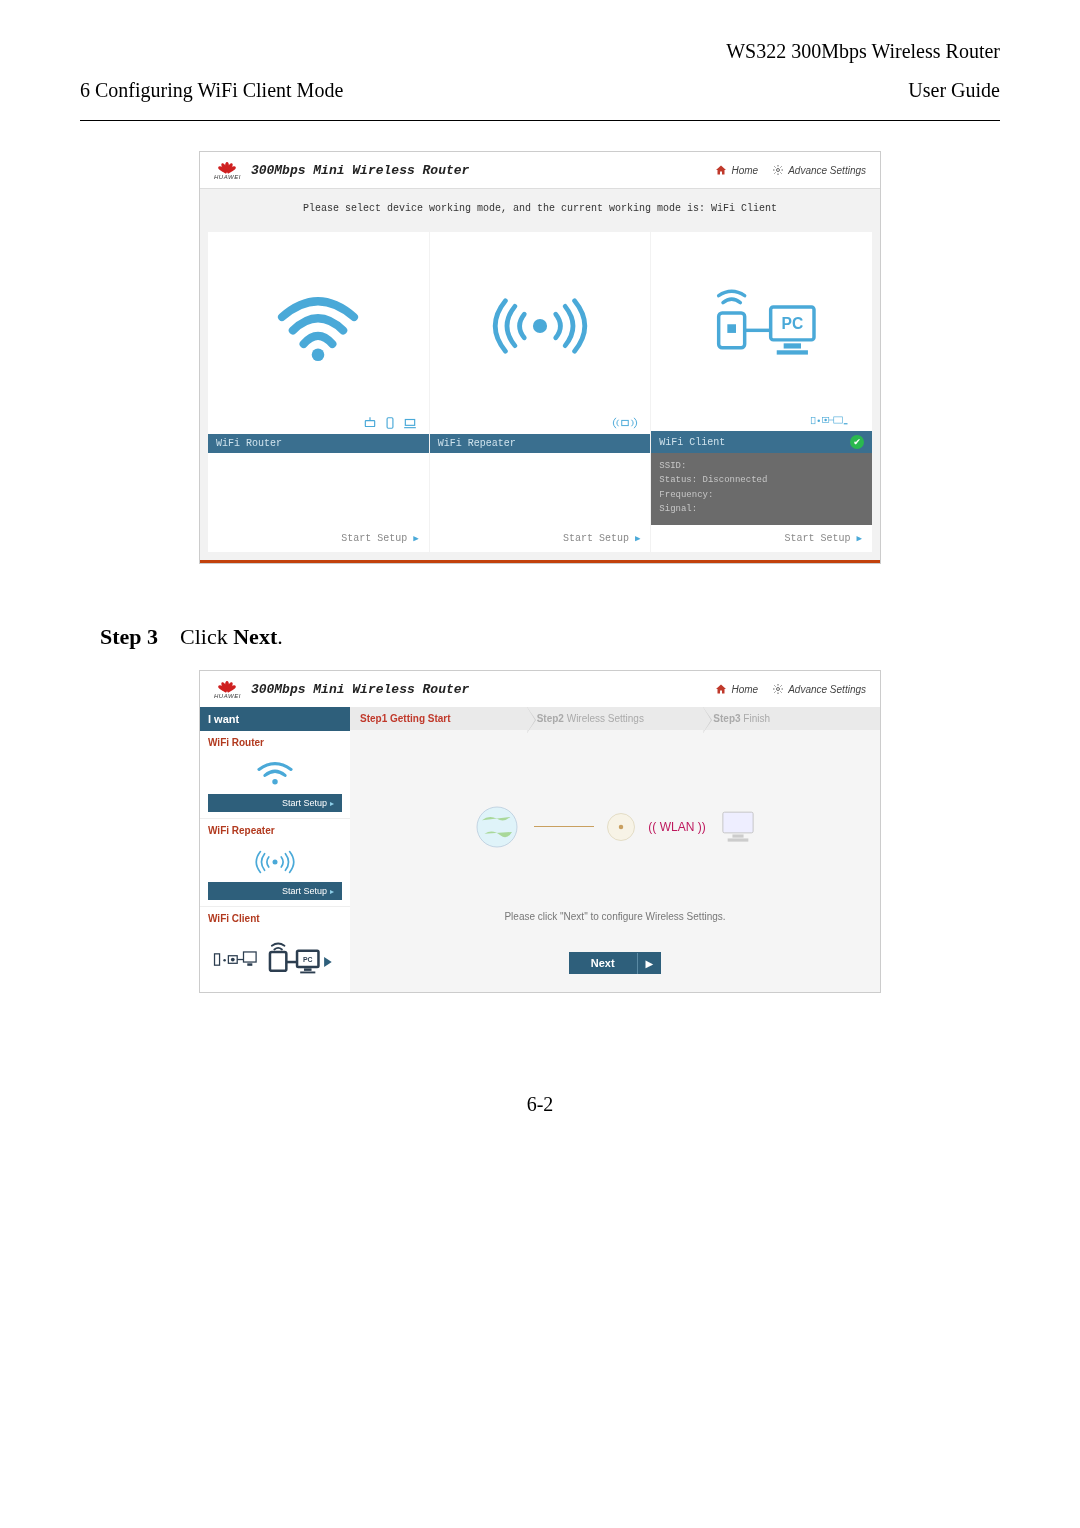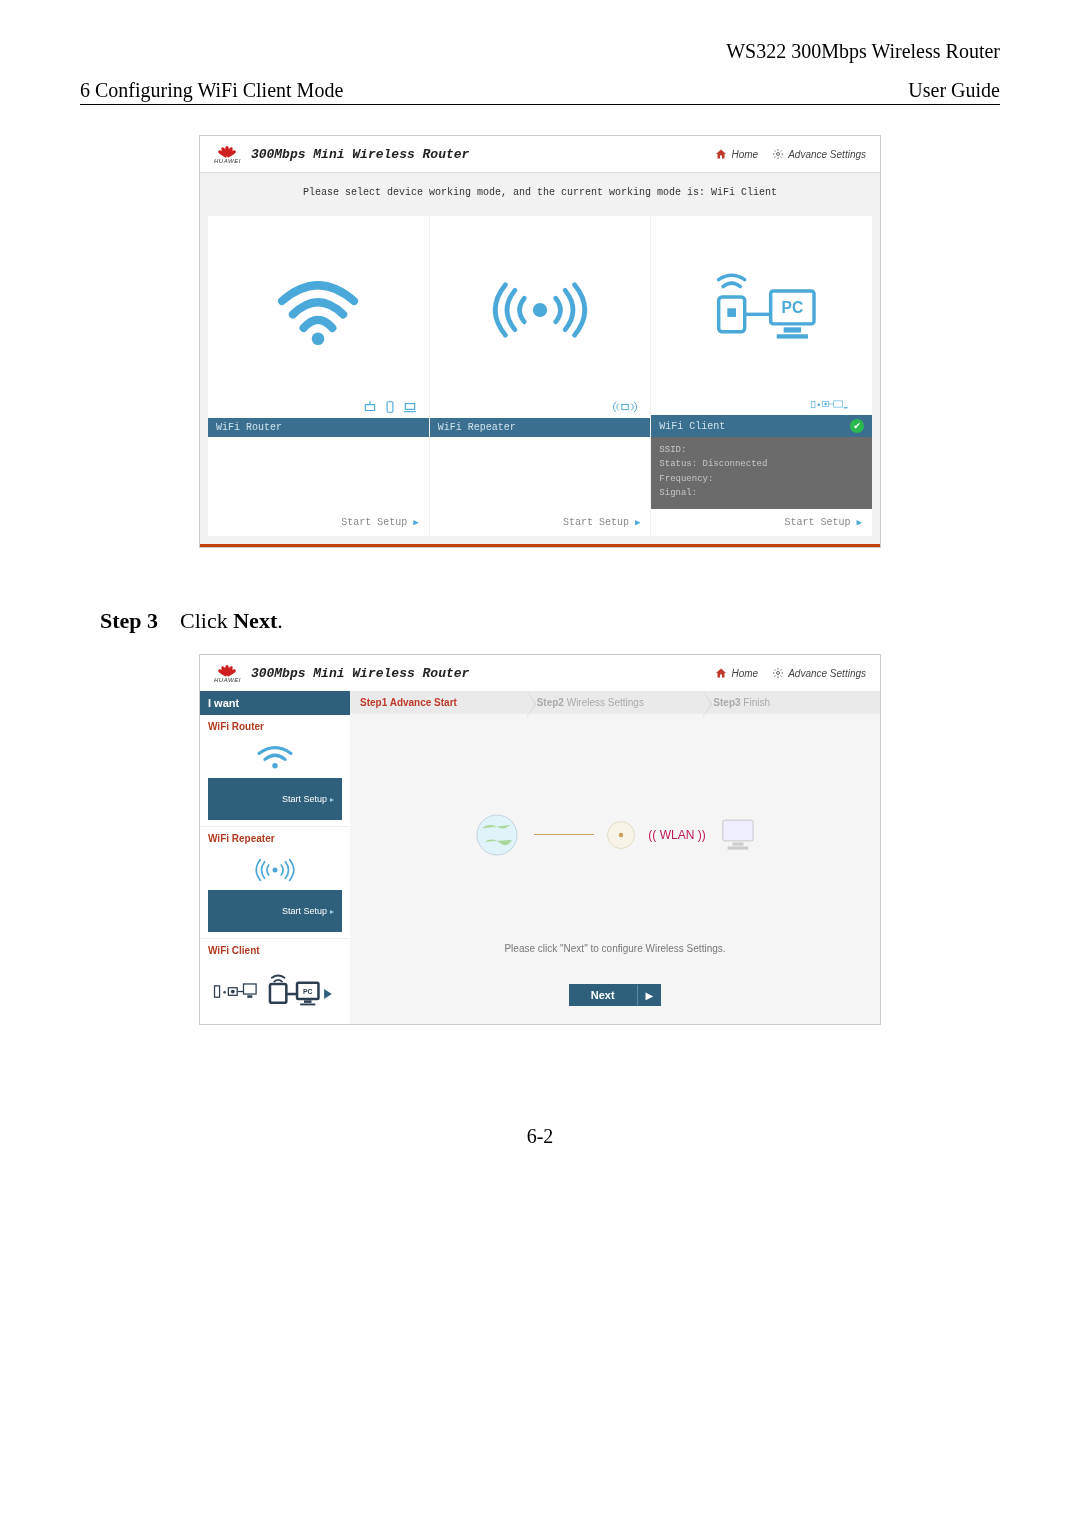--- a/index.html
+++ b/index.html
@@ -14,21 +14,21 @@
   .doc-header-right {
     text-align: right;
     font-size: 20px;
     margin-bottom: 16px;
   }
   .doc-header-row {
     display: flex;
     justify-content: space-between;
     font-size: 20px;
     border-bottom: 1px solid #000;
-    padding-bottom: 2px;
+    padding-bottom: 18px;
     margin-bottom: 30px;
   }
   .screenshot {
     width: 680px;
     margin: 0 auto 60px auto;
     background: #f8f8f8;
     border: 1px solid #ccc;
     font-family: "Courier New", monospace;
     font-size: 11px;
     color: #555;
@@ -78,21 +78,21 @@
   .step-text { font-size:22px; margin:50px 0 20px 20px;font-family:Liberation Serif, serif;}
   .step-text b { font-weight:bold;}
   
   .ss2-body { display:flex; }
   .ss2-sidebar { width:150px; background:#fff;}
   .ss2-iwant { background:#2e5f7b; color:#fff; font-family:Arial; font-size:11px; font-weight:bold; padding:6px 8px;}
   .ss2-item { border-bottom:1px solid #eee; padding:6px 8px;}
   .ss2-item-title { color:#b23a1f; font-family:Arial; font-size:10px; font-weight:bold; margin-bottom:4px;}
   .ss2-item-icon { display:flex; justify-content:center; padding:6px 0 4px 0;}
   .ss2-item-icon svg { width:50px; height:32px;}
-  .ss2-start { background:#2e5f7b; color:#fff; font-family:Arial; font-size:9px; text-align:right; padding:16px 8px;}
+  .ss2-start { background:#2e5f7b; color:#fff; font-family:Arial; font-size:9px; text-align:right; padding:4px 8px;}
   .ss2-start .tri { color:#8fd0ea; font-size:8px; margin-left:3px;}
   .ss2-client-row { display:flex; align-items:center; justify-content:center; padding:10px 4px; gap:2px;}
   .ss2-client-row svg {height:38px;}
   .ss2-main { flex:1; background:#f5f5f5; display:flex; flex-direction:column;}
   .ss2-steps { display:flex; background:#eaeaea; font-family:Arial; font-size:10px;}
   .ss2-step { flex:1; padding:6px 10px; color:#aaa; position:relative; text-align:left;}
   .ss2-step.active { color:#c0392b; font-weight:bold;}
   .ss2-step .label-num { font-weight:bold;}
   .ss2-step::after {
     content:""; position:absolute; right:-8px; top:0; width:0;height:0;
@@ -358,21 +358,21 @@
             <rect x="140" y="53" width="24" height="3" fill="#2c3e50"></rect>
             <polygon points="178,30 190,38 178,46" fill="#2e5f7b"></polygon>
           </svg>
         </div>
       </div>
     </div>
     <div class="ss2-main">
       <div class="ss2-steps">
         <div class="ss2-step active">
           <span class="label-num">Step1</span>
-          <span>Advance Start</span>
+          <span>Getting Start</span>
         </div>
         <div class="ss2-step">
           <span class="label-num">Step2</span>
           <span>Wireless Settings</span>
         </div>
         <div class="ss2-step">
           <span class="label-num">Step3</span>
           <span>Finish</span>
         </div>
       </div>

